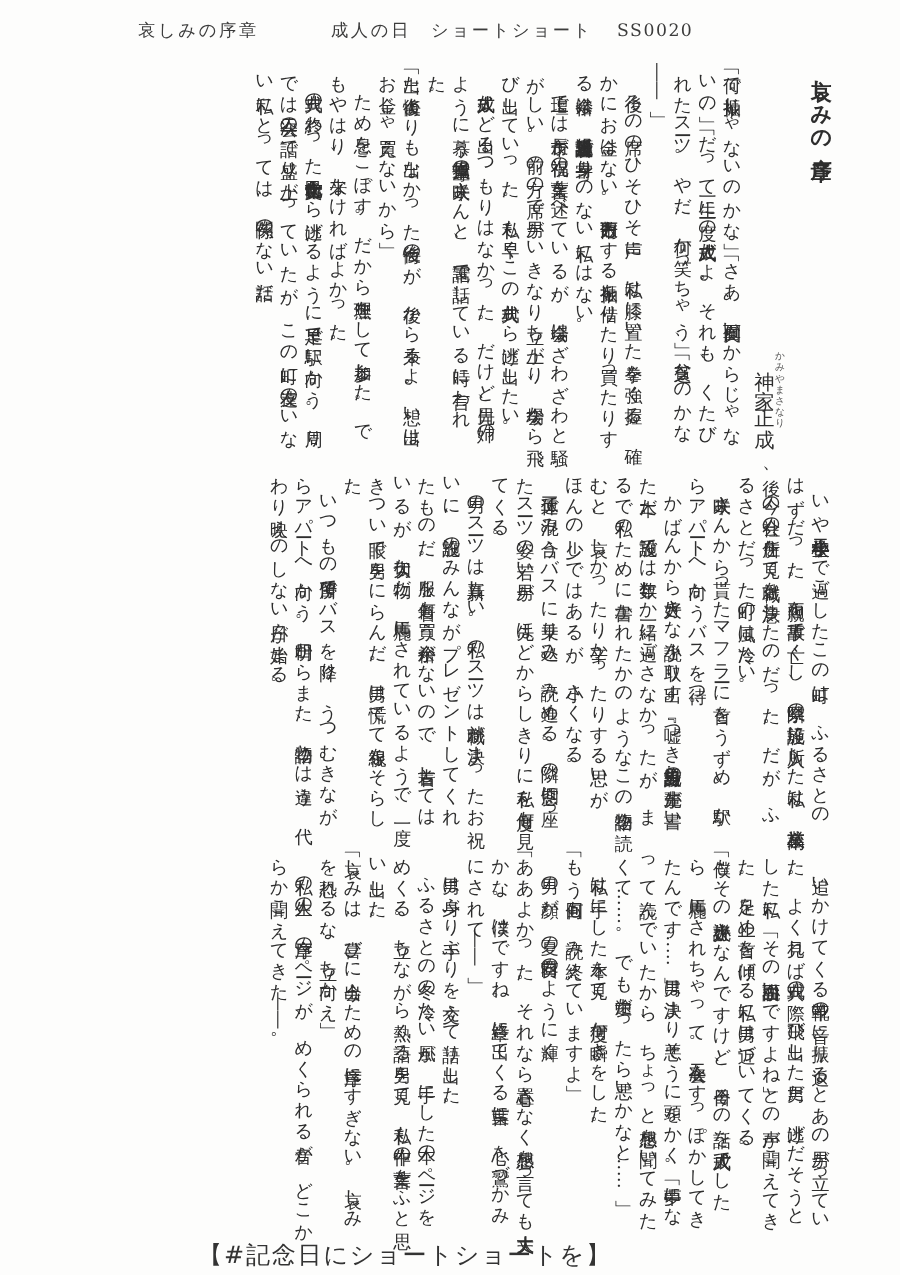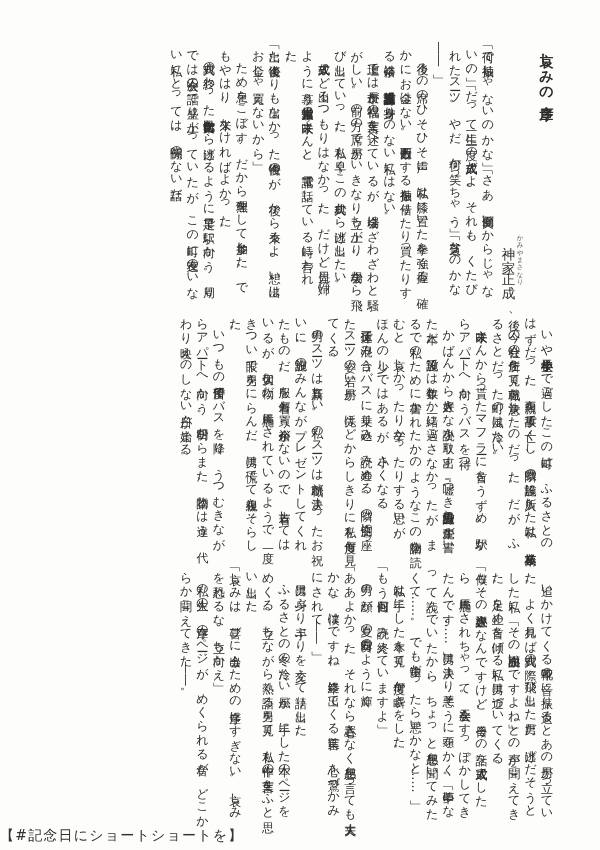--- a/index.html
+++ b/index.html
@@ -56,28 +56,32 @@
     padding-top:188px;          
     font-size:13.5px;
     letter-spacing:0.5px;
     line-height:17px;
   }
   .story-author rt { font-size:6.5px; color:#555; letter-spacing:0; }
 
   
   .page-footer {
     position:absolute; top:827px; left:0; width:540px;
-    font-size:14px; letter-spacing:1.2px; color:#333;
+    text-align:center;
+    font-size:16px; letter-spacing:1.2px; color:#333;
   }
 </style>
 </head>
 <body>
 
 <div class="page">
 
+  <div class="page-header">
+    <span class="hd-title">哀しみの序章</span><span class="hd-category">成人の日　ショートショート</span><span class="hd-code">SS0020</span>
+  </div>
 
   <div class="content">
 
     <section class="dan dan-1">
       <h1 class="story-title">哀しみの序章</h1>
       <div class="story-author">
         <ruby><span>神家正成</span><rt>かみやまさなり</rt></ruby>
       </div>
 
     <p class="para">「何で振袖じゃないのかな」、「さあ、面倒臭いからじゃないの」、「だって一生に一度の成人式だよ。それも、くたびれたスーツ。やだ、何か笑っちゃう」、「貧乏なのかな――」</p>

